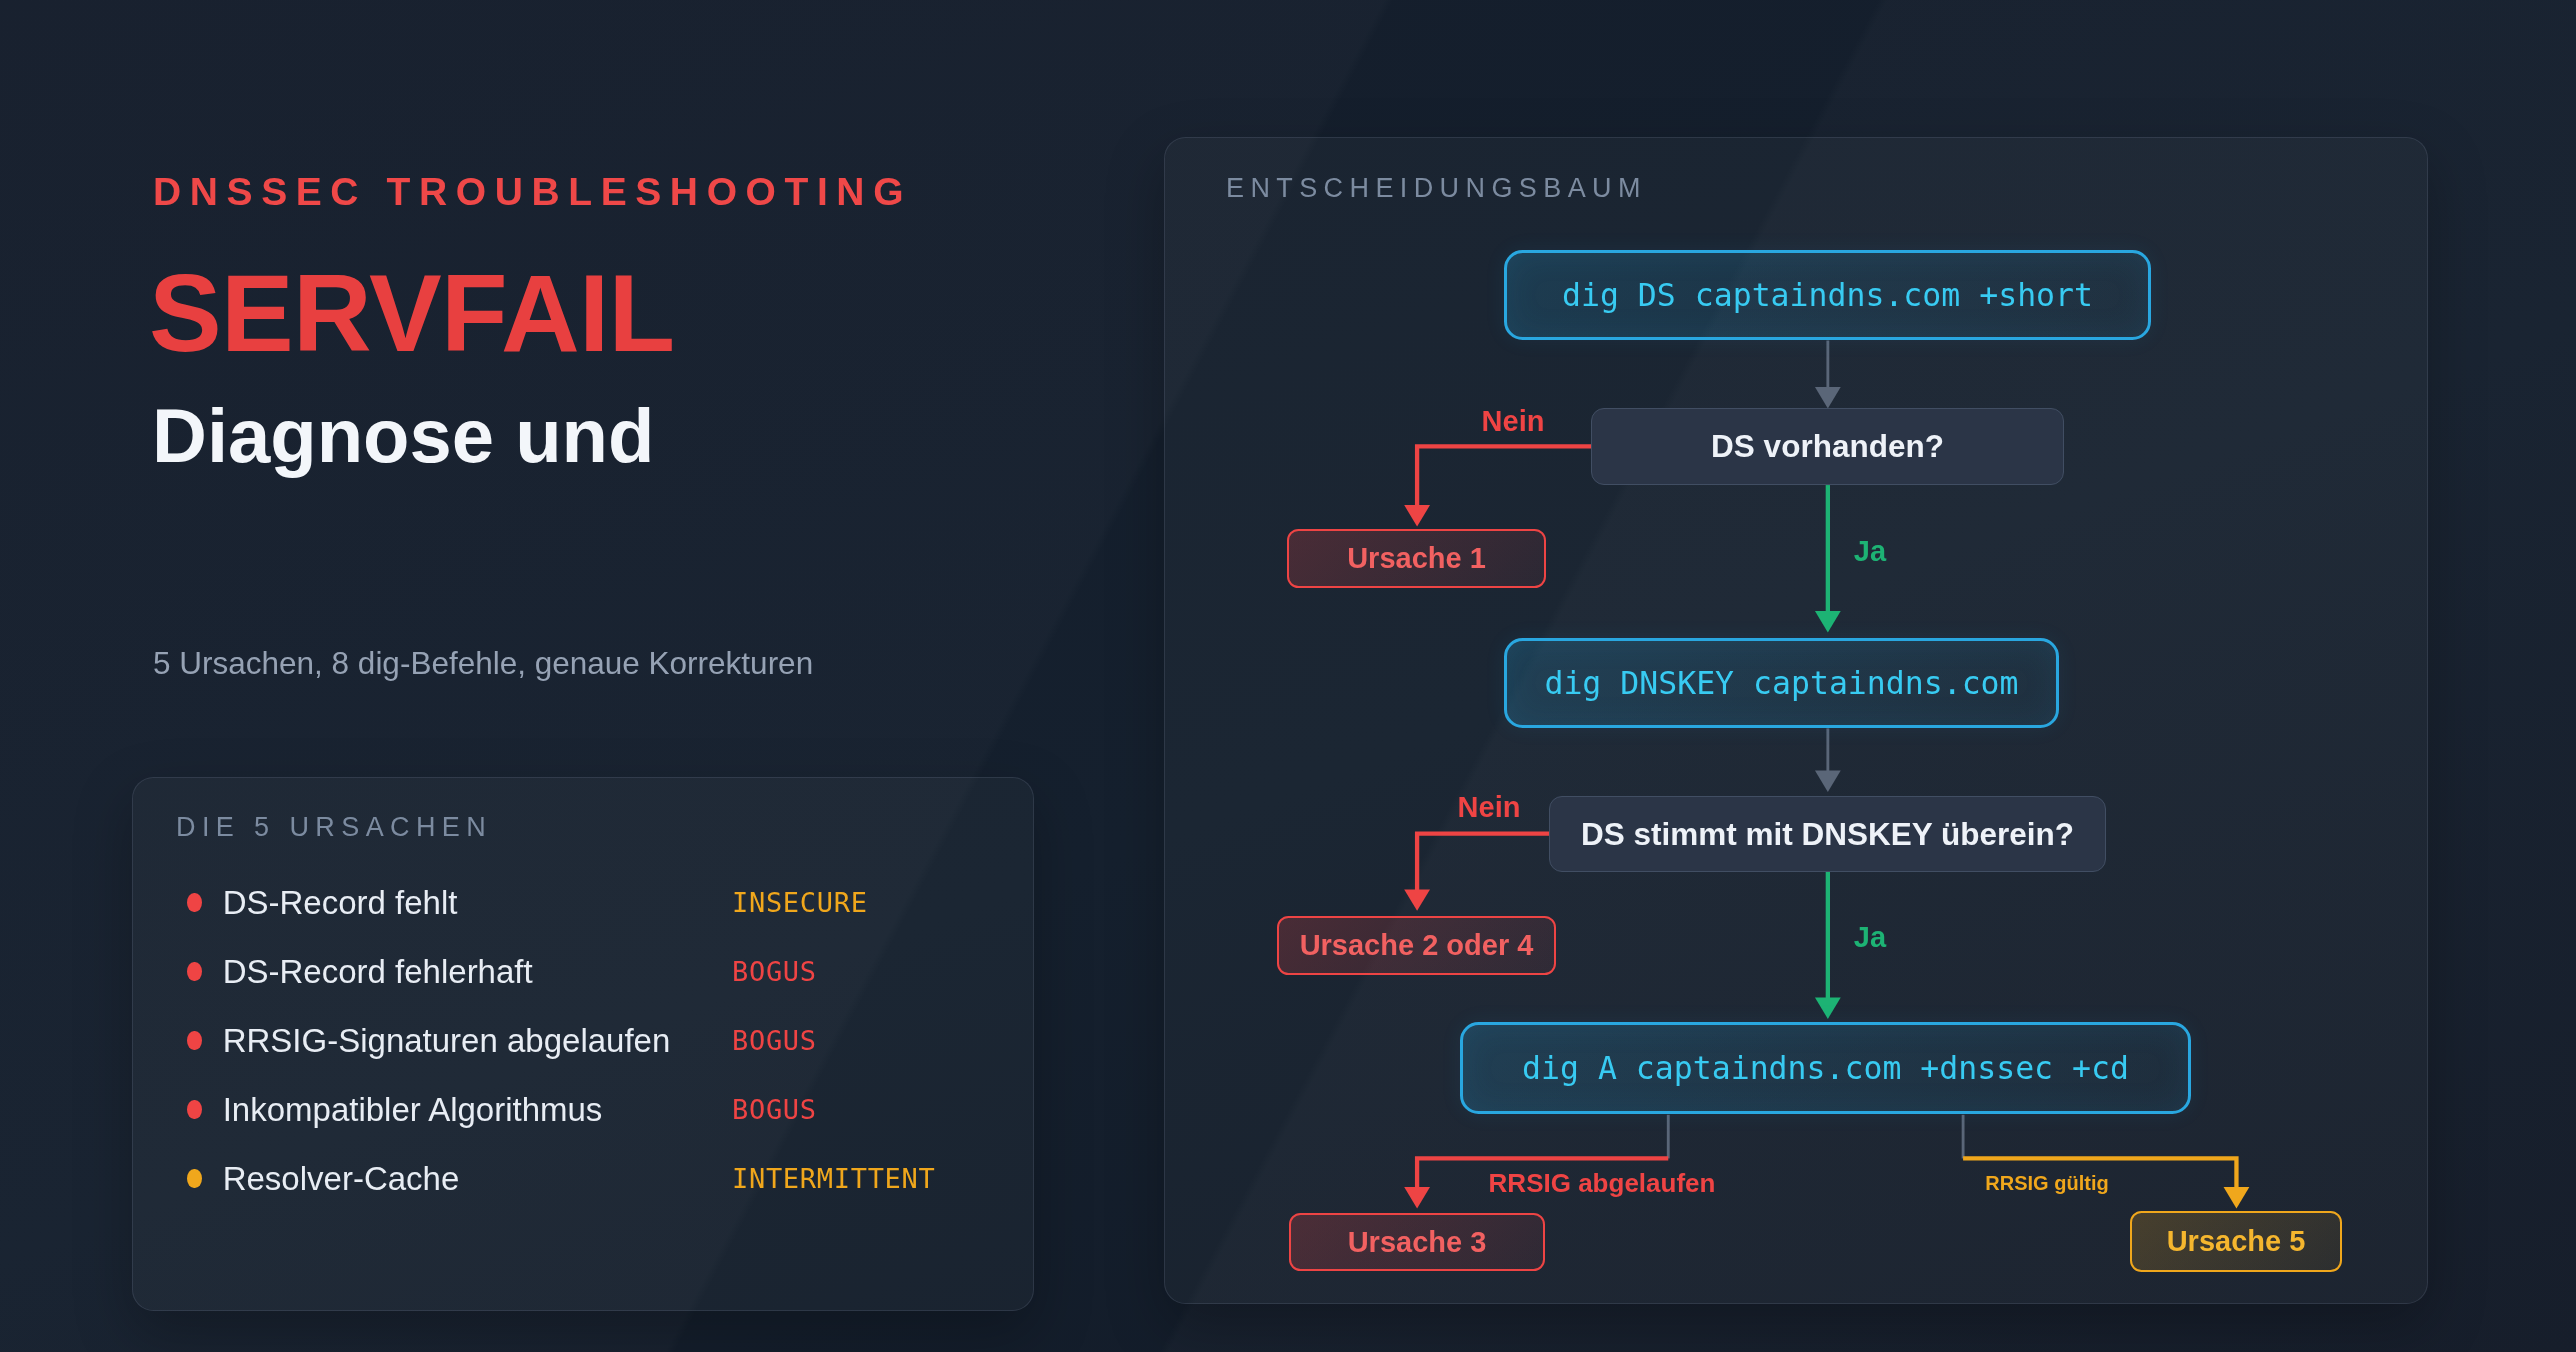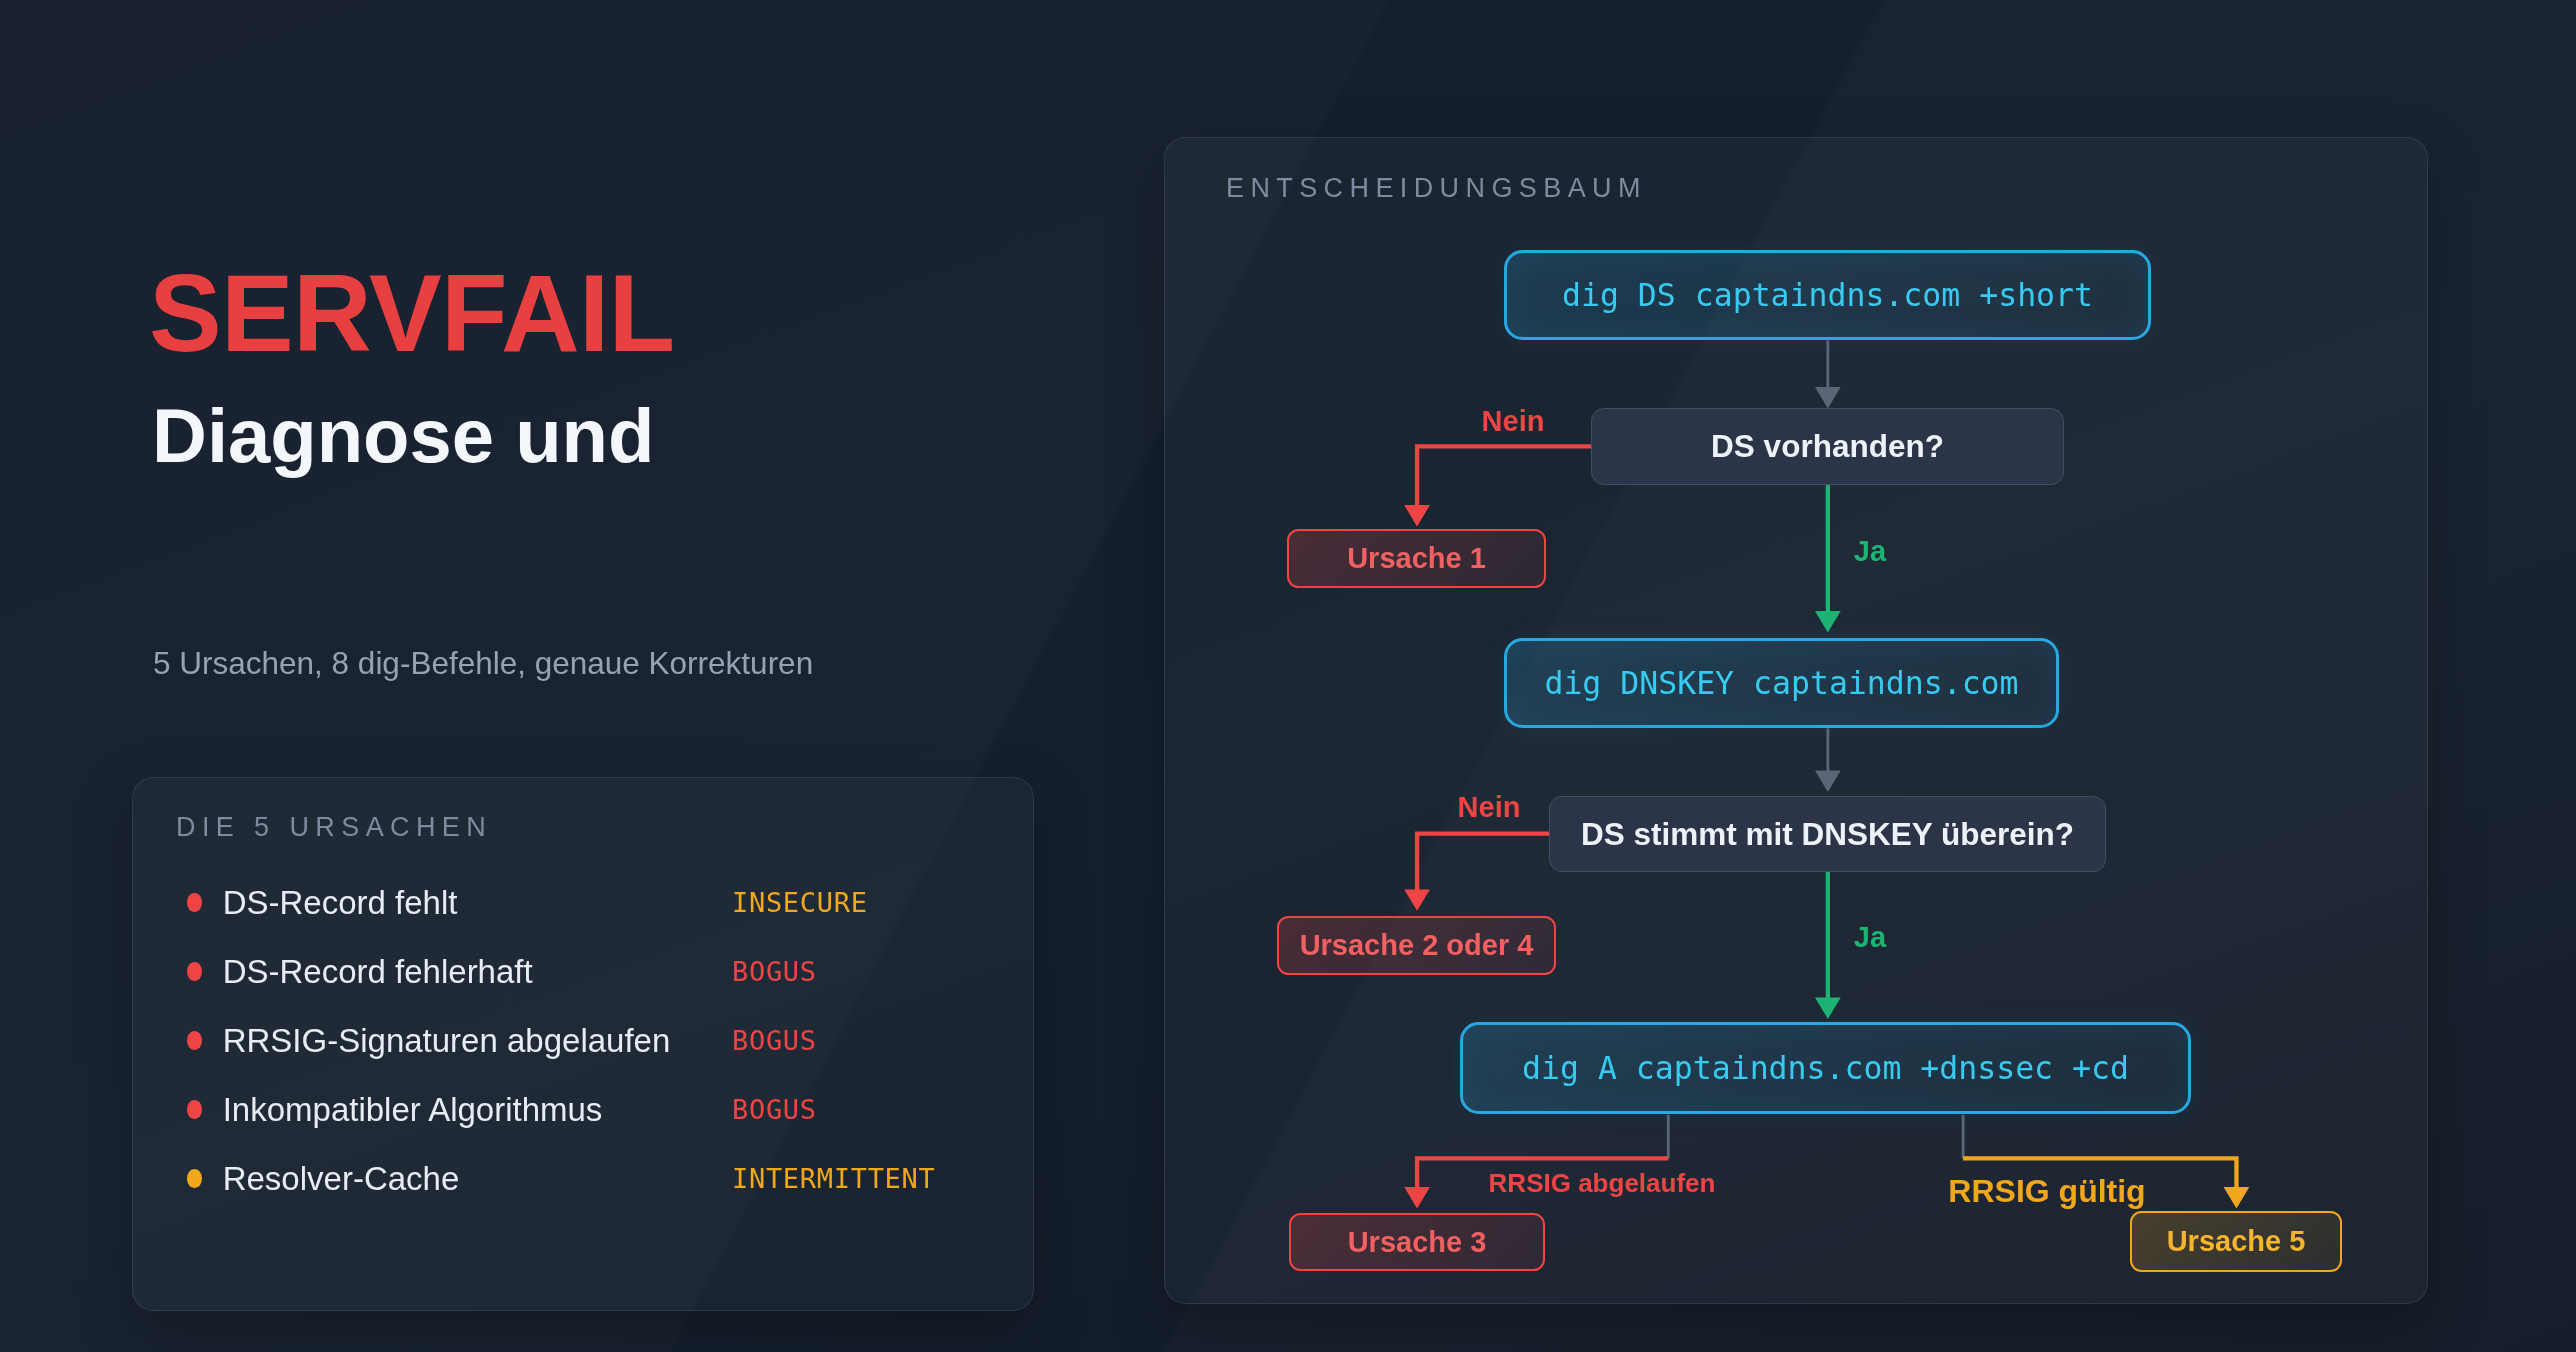--- a/index.html
+++ b/index.html
@@ -79,27 +79,28 @@
     border:2.9px solid #f0a71c; color:#f5b62e;
     background:linear-gradient(135deg, rgba(240,167,28,0.20), rgba(240,167,28,0.07));
   }
   .flow-label{
     position:absolute; transform:translate(-50%,-50%);
     font-weight:bold; line-height:1; white-space:nowrap;
   }
   .lbl-no{ color:#ef4444; font-size:29px; }
   .lbl-yes{ color:#1db374; font-size:29px; }
   .lbl-branch-red{ color:#ef4444; font-size:26px; }
-  .lbl-branch-amber{ color:#f0a71c; font-size:32px;margin-top:8px; }
+  .lbl-branch-amber{ color:#f0a71c; font-size:20px; }
 </style>
 </head>
 <body>
 
 <div class="page">
 
+  <div class="kicker">DNSSEC TROUBLESHOOTING</div>
   <h1 class="big-title">SERVFAIL</h1>
   <div class="headline">
     <span class="line1">Diagnose und</span>
   </div>
   <div class="tagline">5 Ursachen, 8 dig-Befehle, genaue Korrekturen</div>
 
   <section class="card" id="causes-card">
     <div class="card-heading">DIE 5 URSACHEN</div>
     <div class="cause-list">
       <div class="cause-row">

